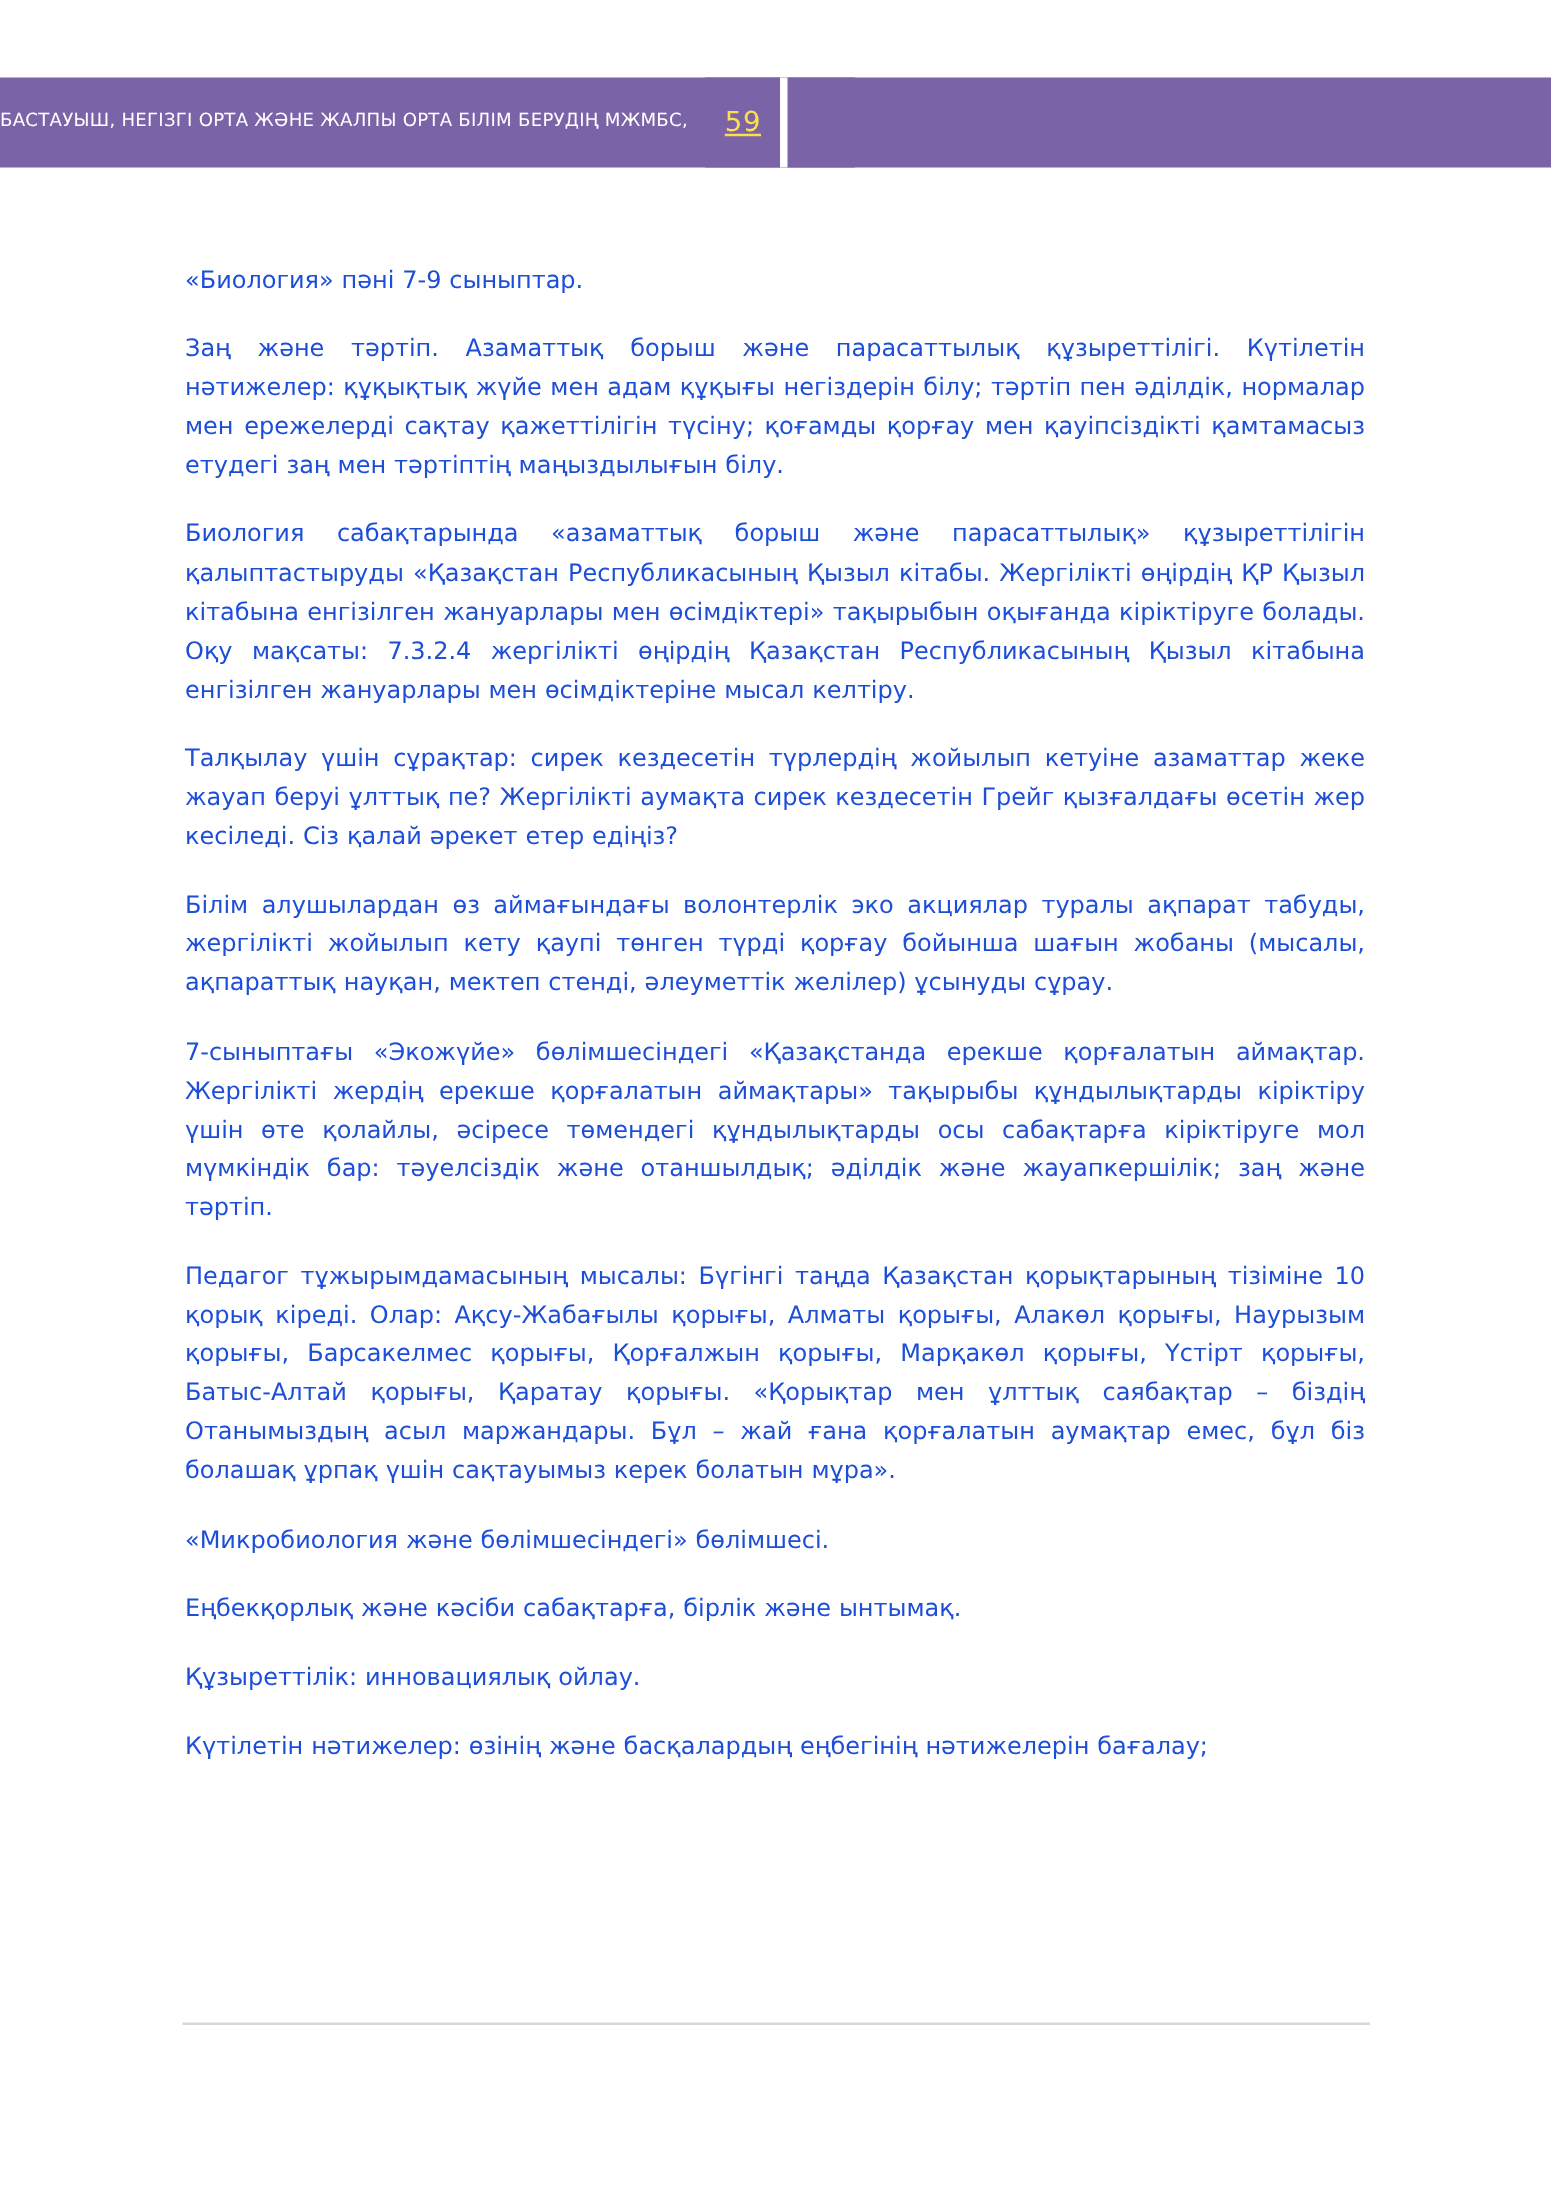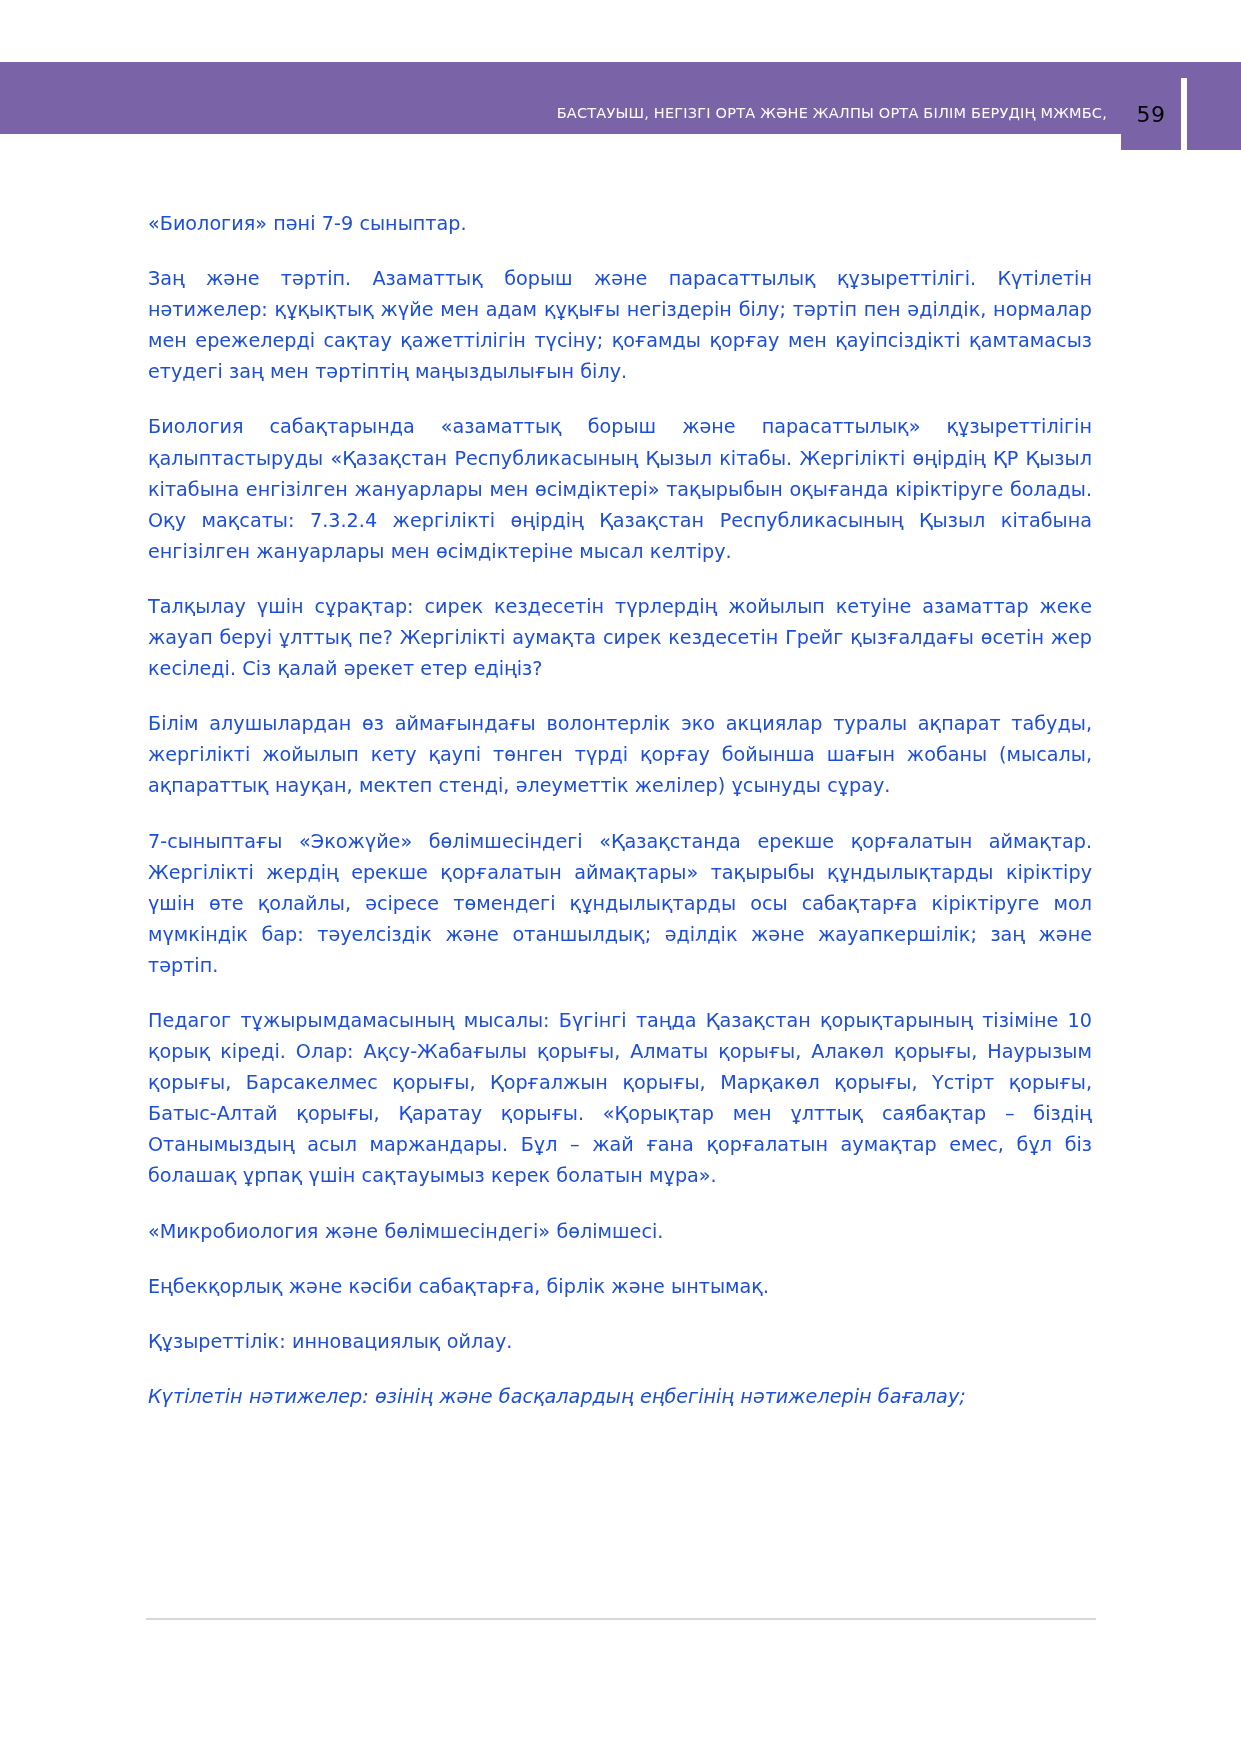--- a/index.html
+++ b/index.html
@@ -25,27 +25,26 @@
   .header-band {
     position: absolute;
     top: 62px;
     left: 0;
     width: 1241px;
     height: 72px;
     background: #7b63a8;
   }
   .header-inner {
     position: absolute;
-    top: 78px;
+    top: 62px;
     left: 0;
     width: 1241px;
     height: 72px;
     display: flex;
     align-items: center;
-    justify-content: flex-end;
   }
   .header-title {
     color: #ffffff;
     font-size: 14.5px;
     line-height: 1.45;
     letter-spacing: 0.2px;
     text-align: right;
     text-transform: uppercase;
     max-width: 640px;
     padding-right: 14px;
@@ -56,23 +55,24 @@
   }
   .page-number-box {
     width: 60px;
     height: 72px;
     display: flex;
     align-items: center;
     justify-content: center;
     background: #7b63a8;
   }
   .page-number {
-    color: #000000;
+    color: #fde047;
     font-size: 22px;
     letter-spacing: 0.5px;
+    text-decoration: underline;
   }
   .header-tail {
     width: 54px;
     height: 72px;
     background: #7b63a8;
     border-left: 6px solid #ffffff;
   }
 
   
   .content {
@@ -84,21 +84,20 @@
   .para {
     font-size: 19.2px;
     line-height: 1.62;
     color: #1d4ed8;
     text-align: justify;
     margin: 0 0 24px 0;
     word-spacing: 0.2px;
   }
   .para:last-child {
     margin-bottom: 14px;
-    font-style: italic;
   }
 
   
   .footer-rule {
     position: absolute;
     left: 146px;
     top: 1618px;
     width: 950px;
     height: 2px;
     background: #d8d8d8;

